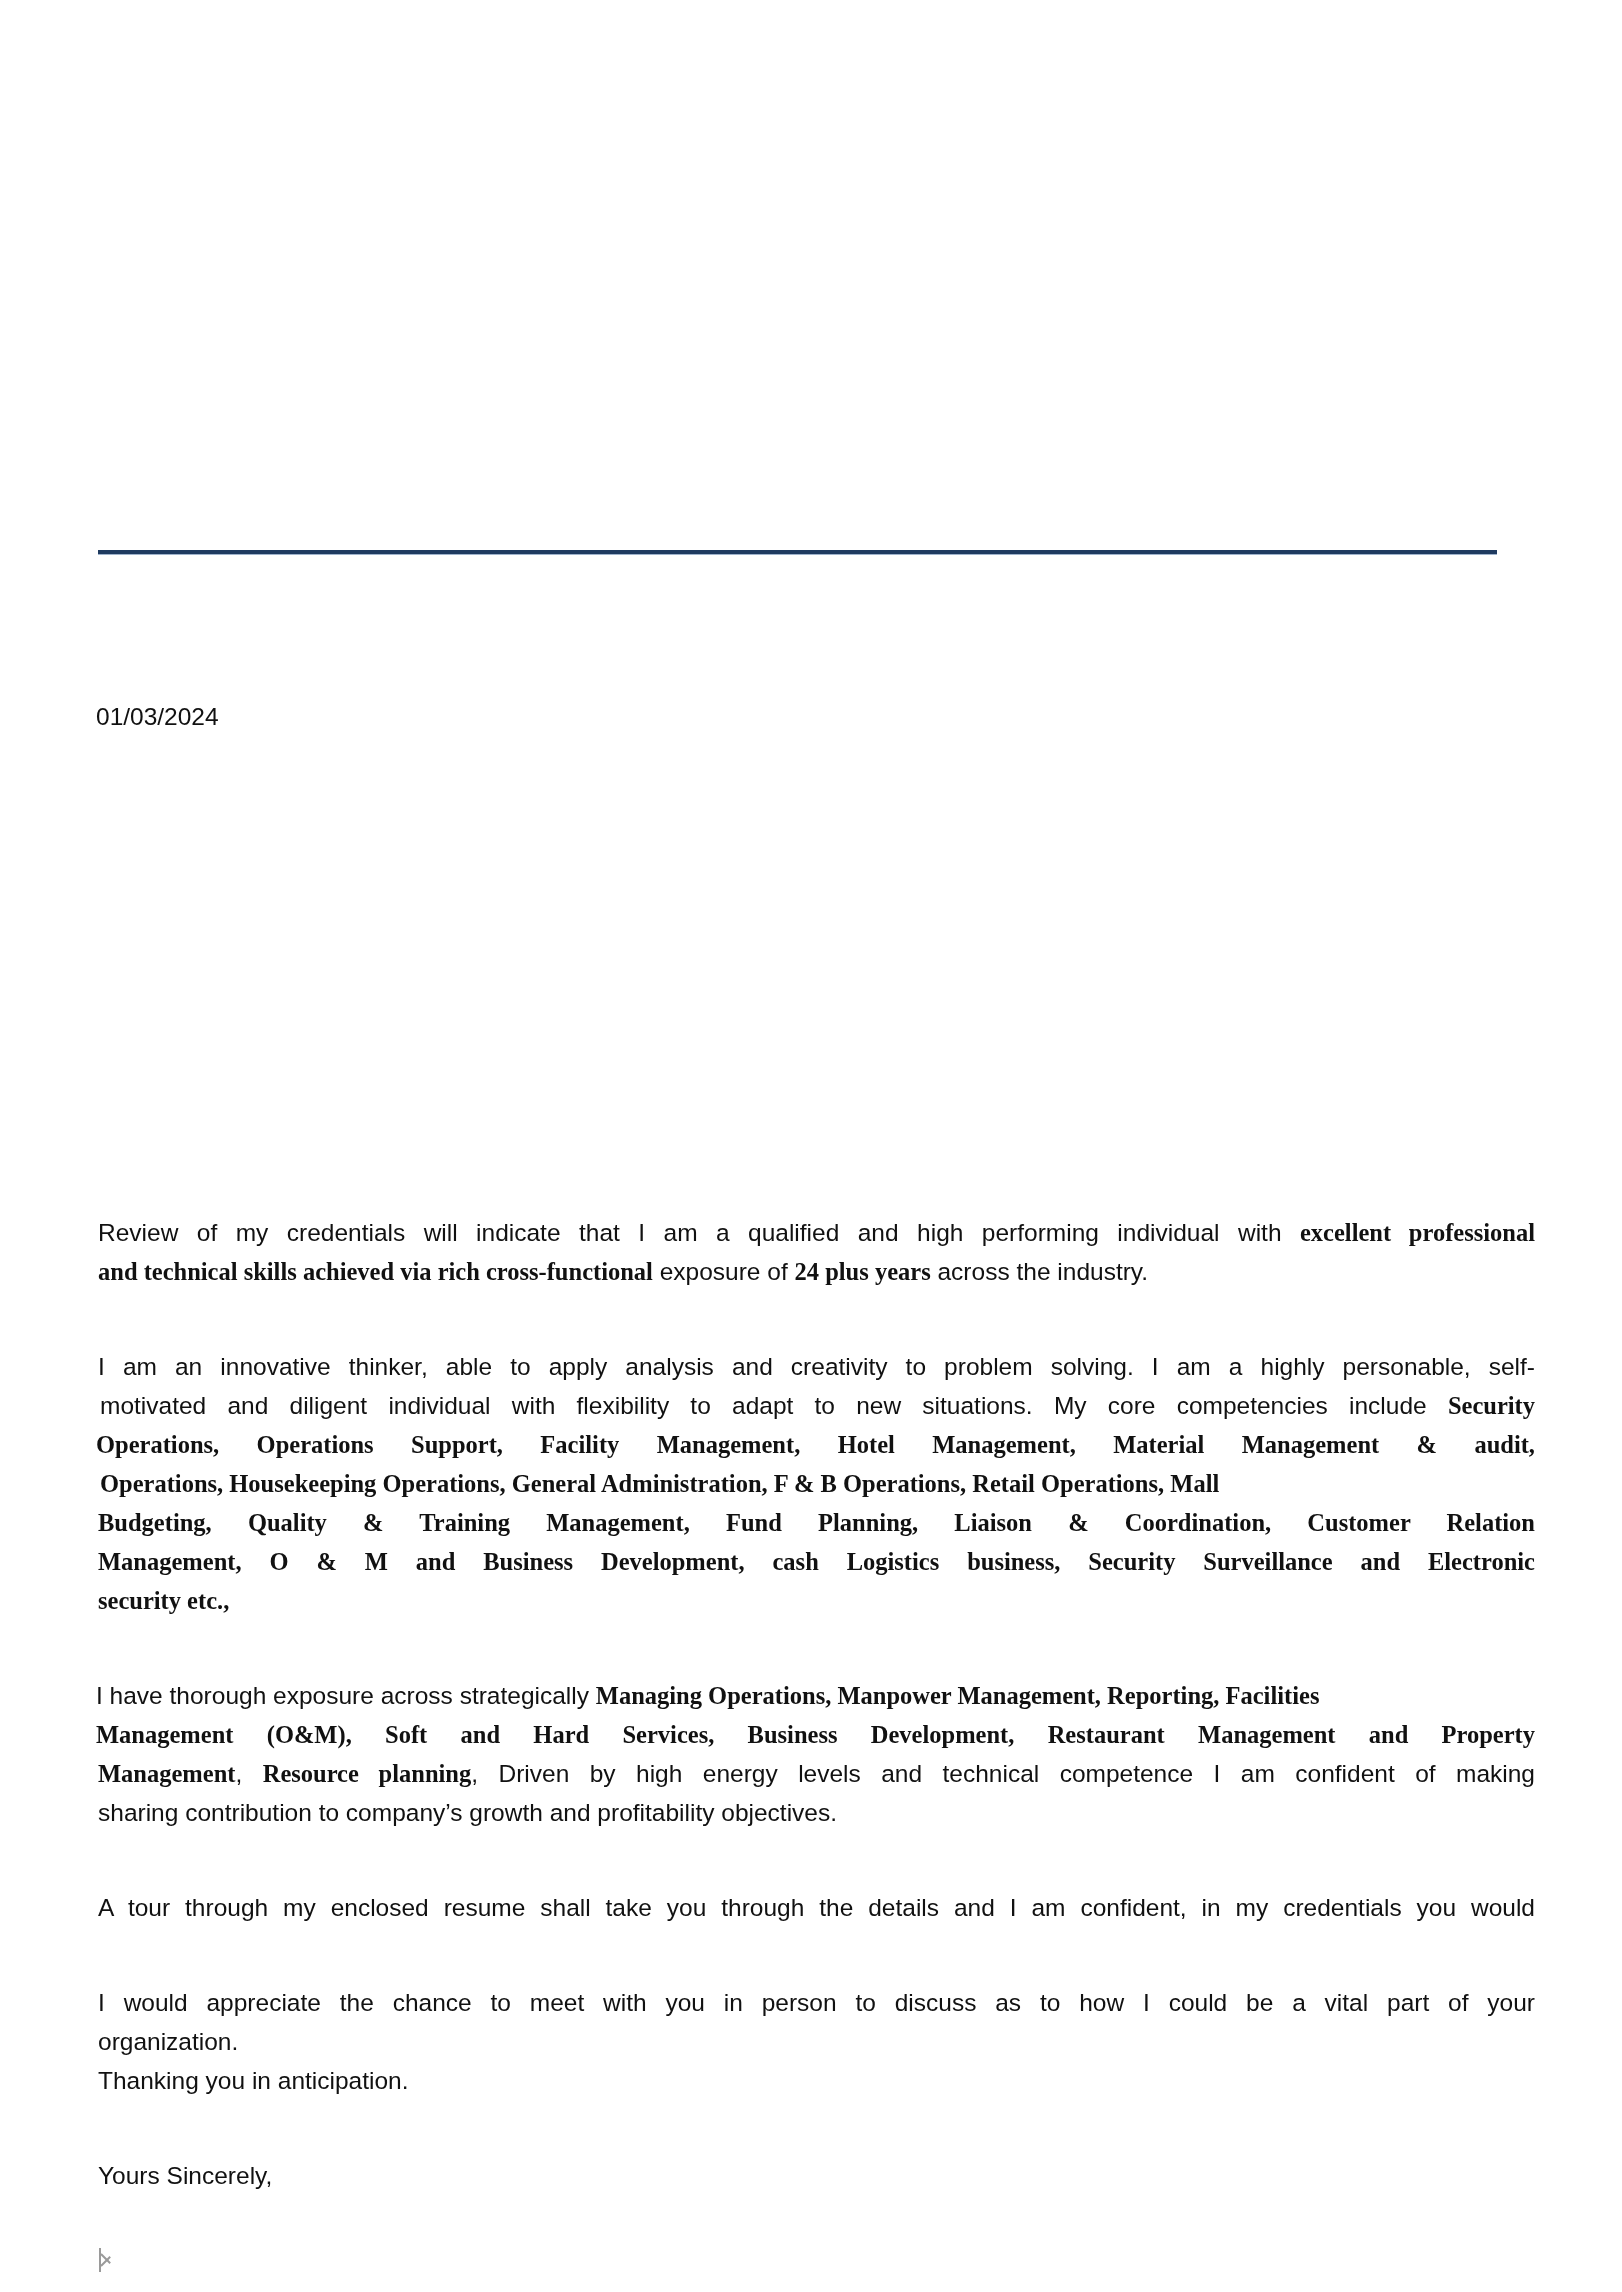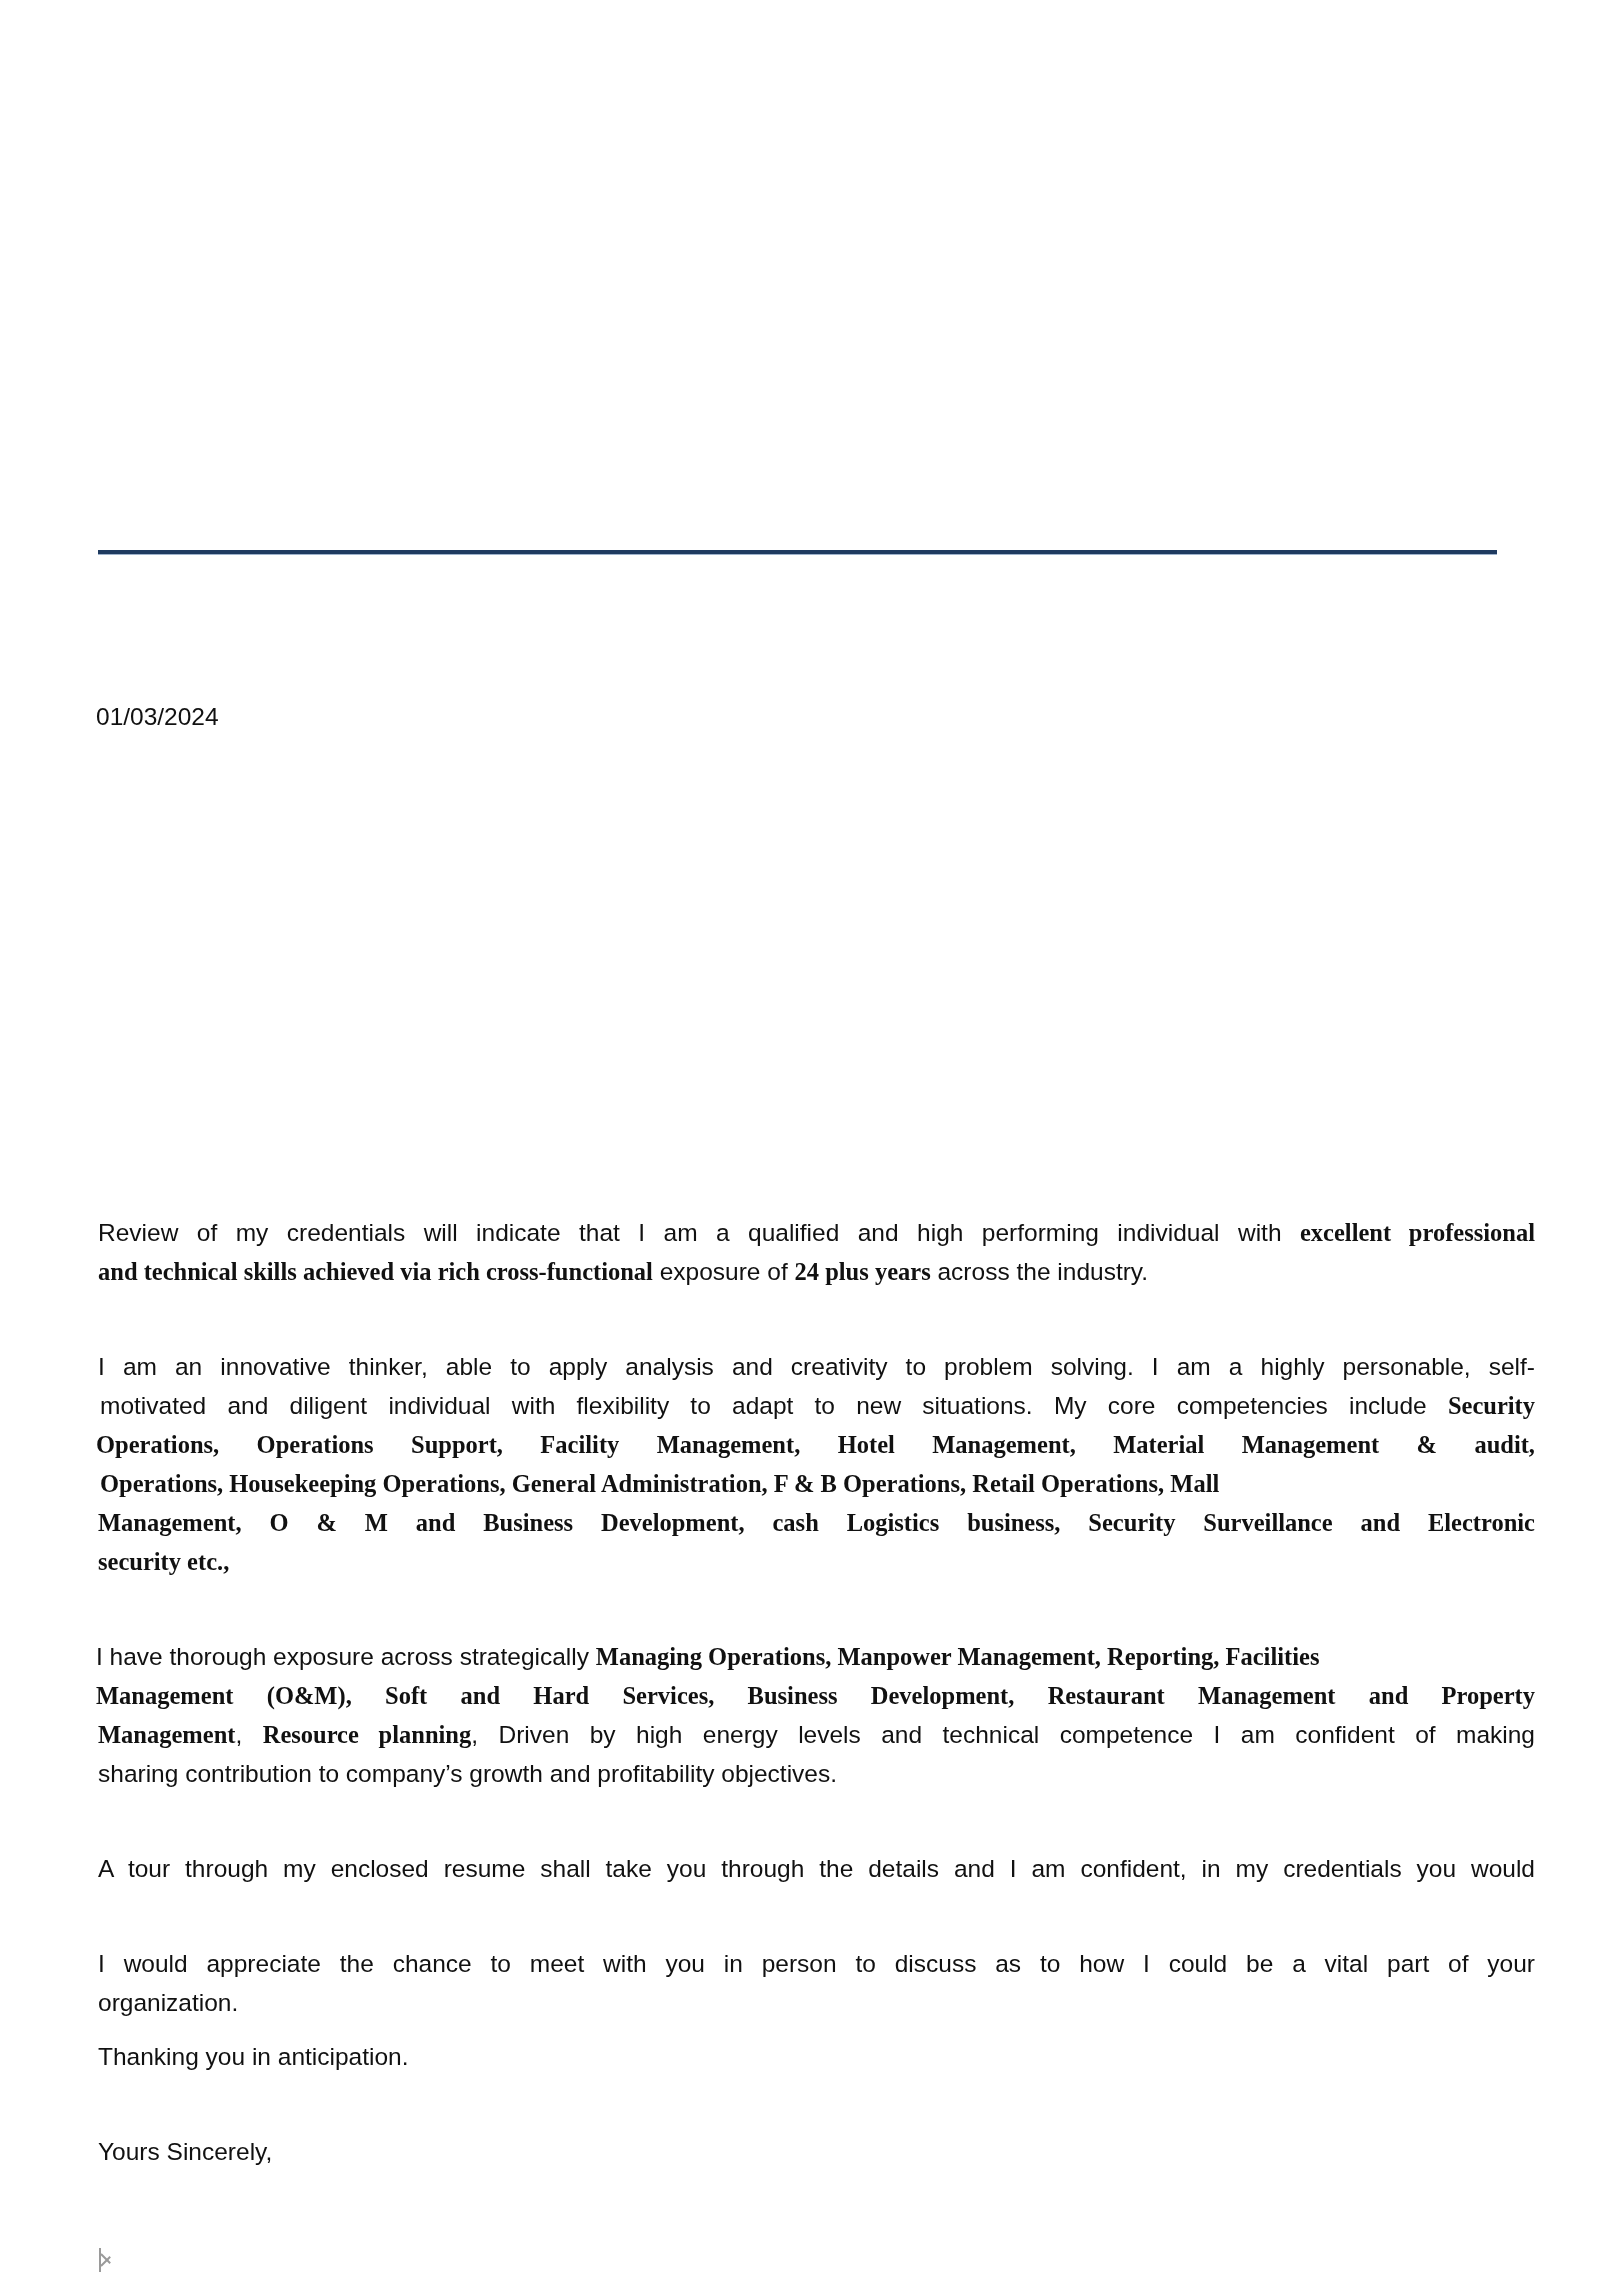--- a/index.html
+++ b/index.html
@@ -15,21 +15,21 @@
     .date {
       position: absolute; left: 96px; top: 702px;
       font-size: 24.5px; line-height: 29px;
     }
     .body-text {
       position: absolute; left: 98px; top: 1213px; width: 1437px;
       font-size: 24.5px; line-height: 39px;
     }
     .para { margin: 0; text-align: justify; }
     .para + .para { margin-top: 56px; }
-    .para.tight { margin-top: 15px; }
+    .para.tight { margin-top: 0; }
     .line { display: block; text-align: justify; text-align-last: justify; white-space: nowrap; }
     .line.last { text-align-last: left; }
     .line.indent { padding-left: 2px; }
     .line.outdent { margin-left: -2px; }
     b { font-weight: bold; font-family: Liberation Serif, serif; }
     .closing { margin-top: 39px; }
     .footer-mark {
       position: absolute; left: 99px; top: 2248px; width: 9.8px; height: 23.5px;
       border-left: 2px solid #9a9a9a;
       box-sizing: border-box;
@@ -51,20 +51,21 @@
   <p class="para">
     <span class="line"><span>Review of my credentials will indicate that I am a qualified and high performing individual with </span><b>excellent professional</b></span>
     <span class="line last"><b>and technical skills achieved via rich cross-functional</b><span> exposure of </span><b>24 plus years</b><span> across the industry.</span></span>
   </p>
 
   <p class="para">
     <span class="line">I am an innovative thinker, able to apply analysis and creativity to problem solving. I am a highly personable, self-</span>
     <span class="line indent"><span>motivated and diligent individual with flexibility to adapt to new situations. My core competencies include </span><b>Security</b></span>
     <span class="line outdent"><b>Operations, Operations Support, Facility Management, Hotel Management, Material Management &amp; audit,</b></span>
     <span class="line last indent"><b>Operations, Housekeeping Operations, General Administration, F &amp; B Operations, Retail Operations, Mall</b></span>
+    <span class="line"><b>Budgeting, Quality &amp; Training Management, Fund Planning, Liaison &amp; Coordination, Customer Relation</b></span>
     <span class="line"><b>Management, O &amp; M and Business Development, cash Logistics business, Security Surveillance and Electronic</b></span>
     <span class="line last"><b>security etc.,</b></span>
   </p>
 
   <p class="para">
     <span class="line last outdent"><span>I have thorough exposure across strategically </span><b>Managing Operations, Manpower Management, Reporting, Facilities</b></span>
     <span class="line outdent"><b>Management (O&amp;M), Soft and Hard Services, Business Development, Restaurant Management and Property</b></span>
     <span class="line"><b>Management</b><span>, </span><b>Resource planning</b><span>, Driven by high energy levels and technical competence I am confident of making</span></span>
     <span class="line last">sharing contribution to company’s growth and profitability objectives.</span>
   </p>

